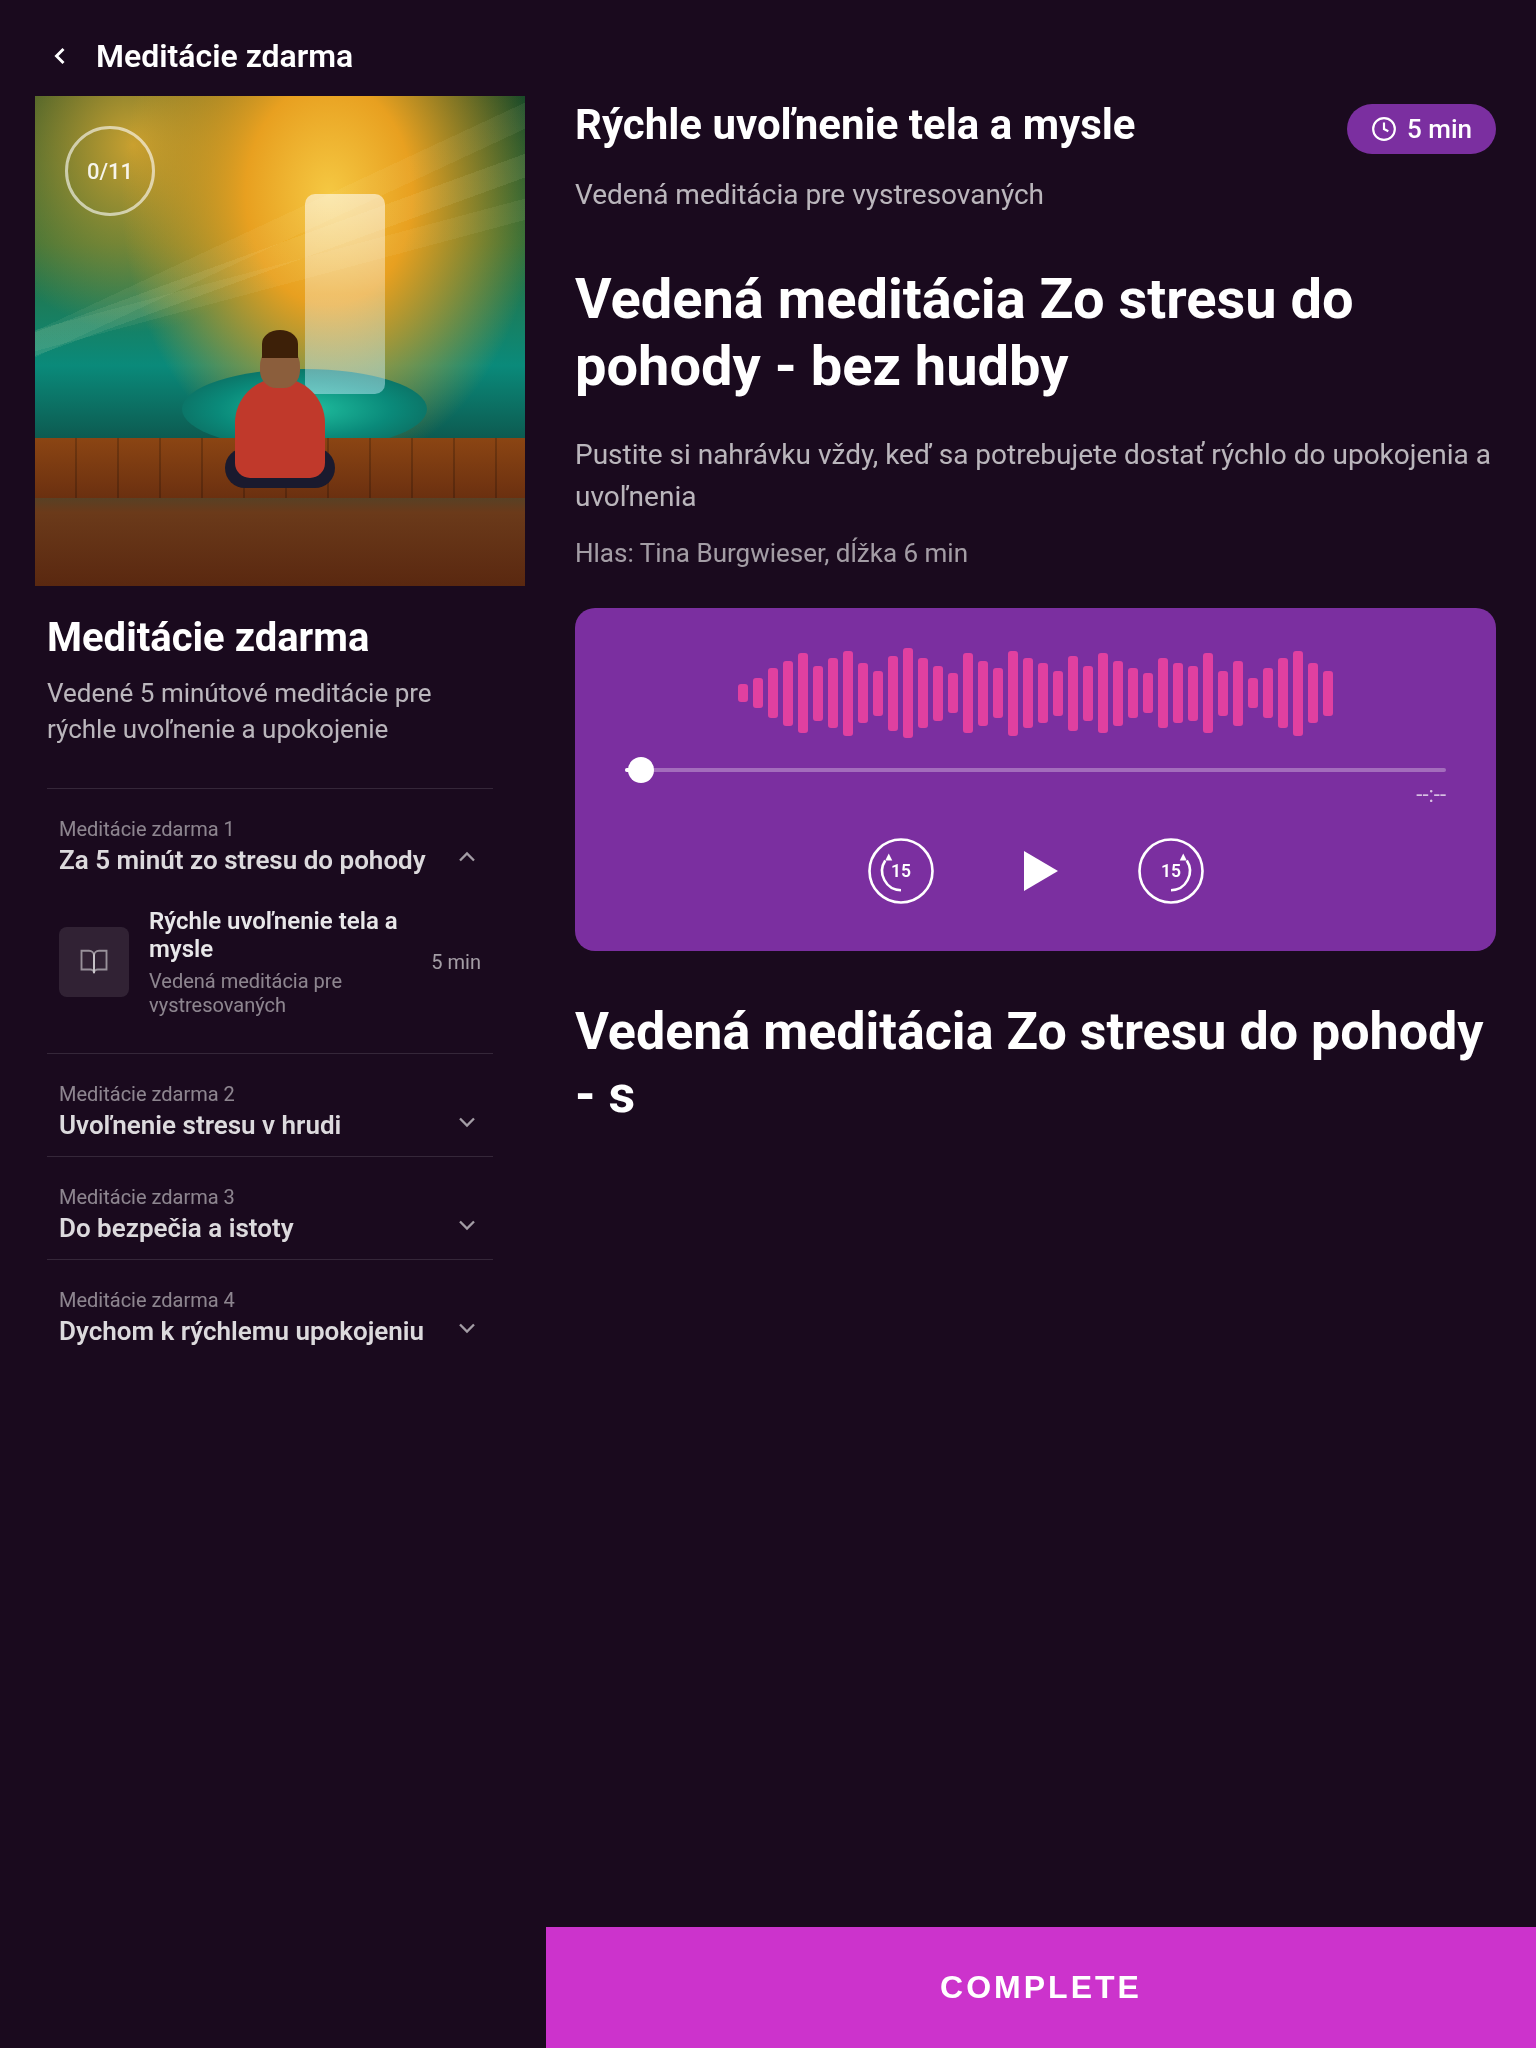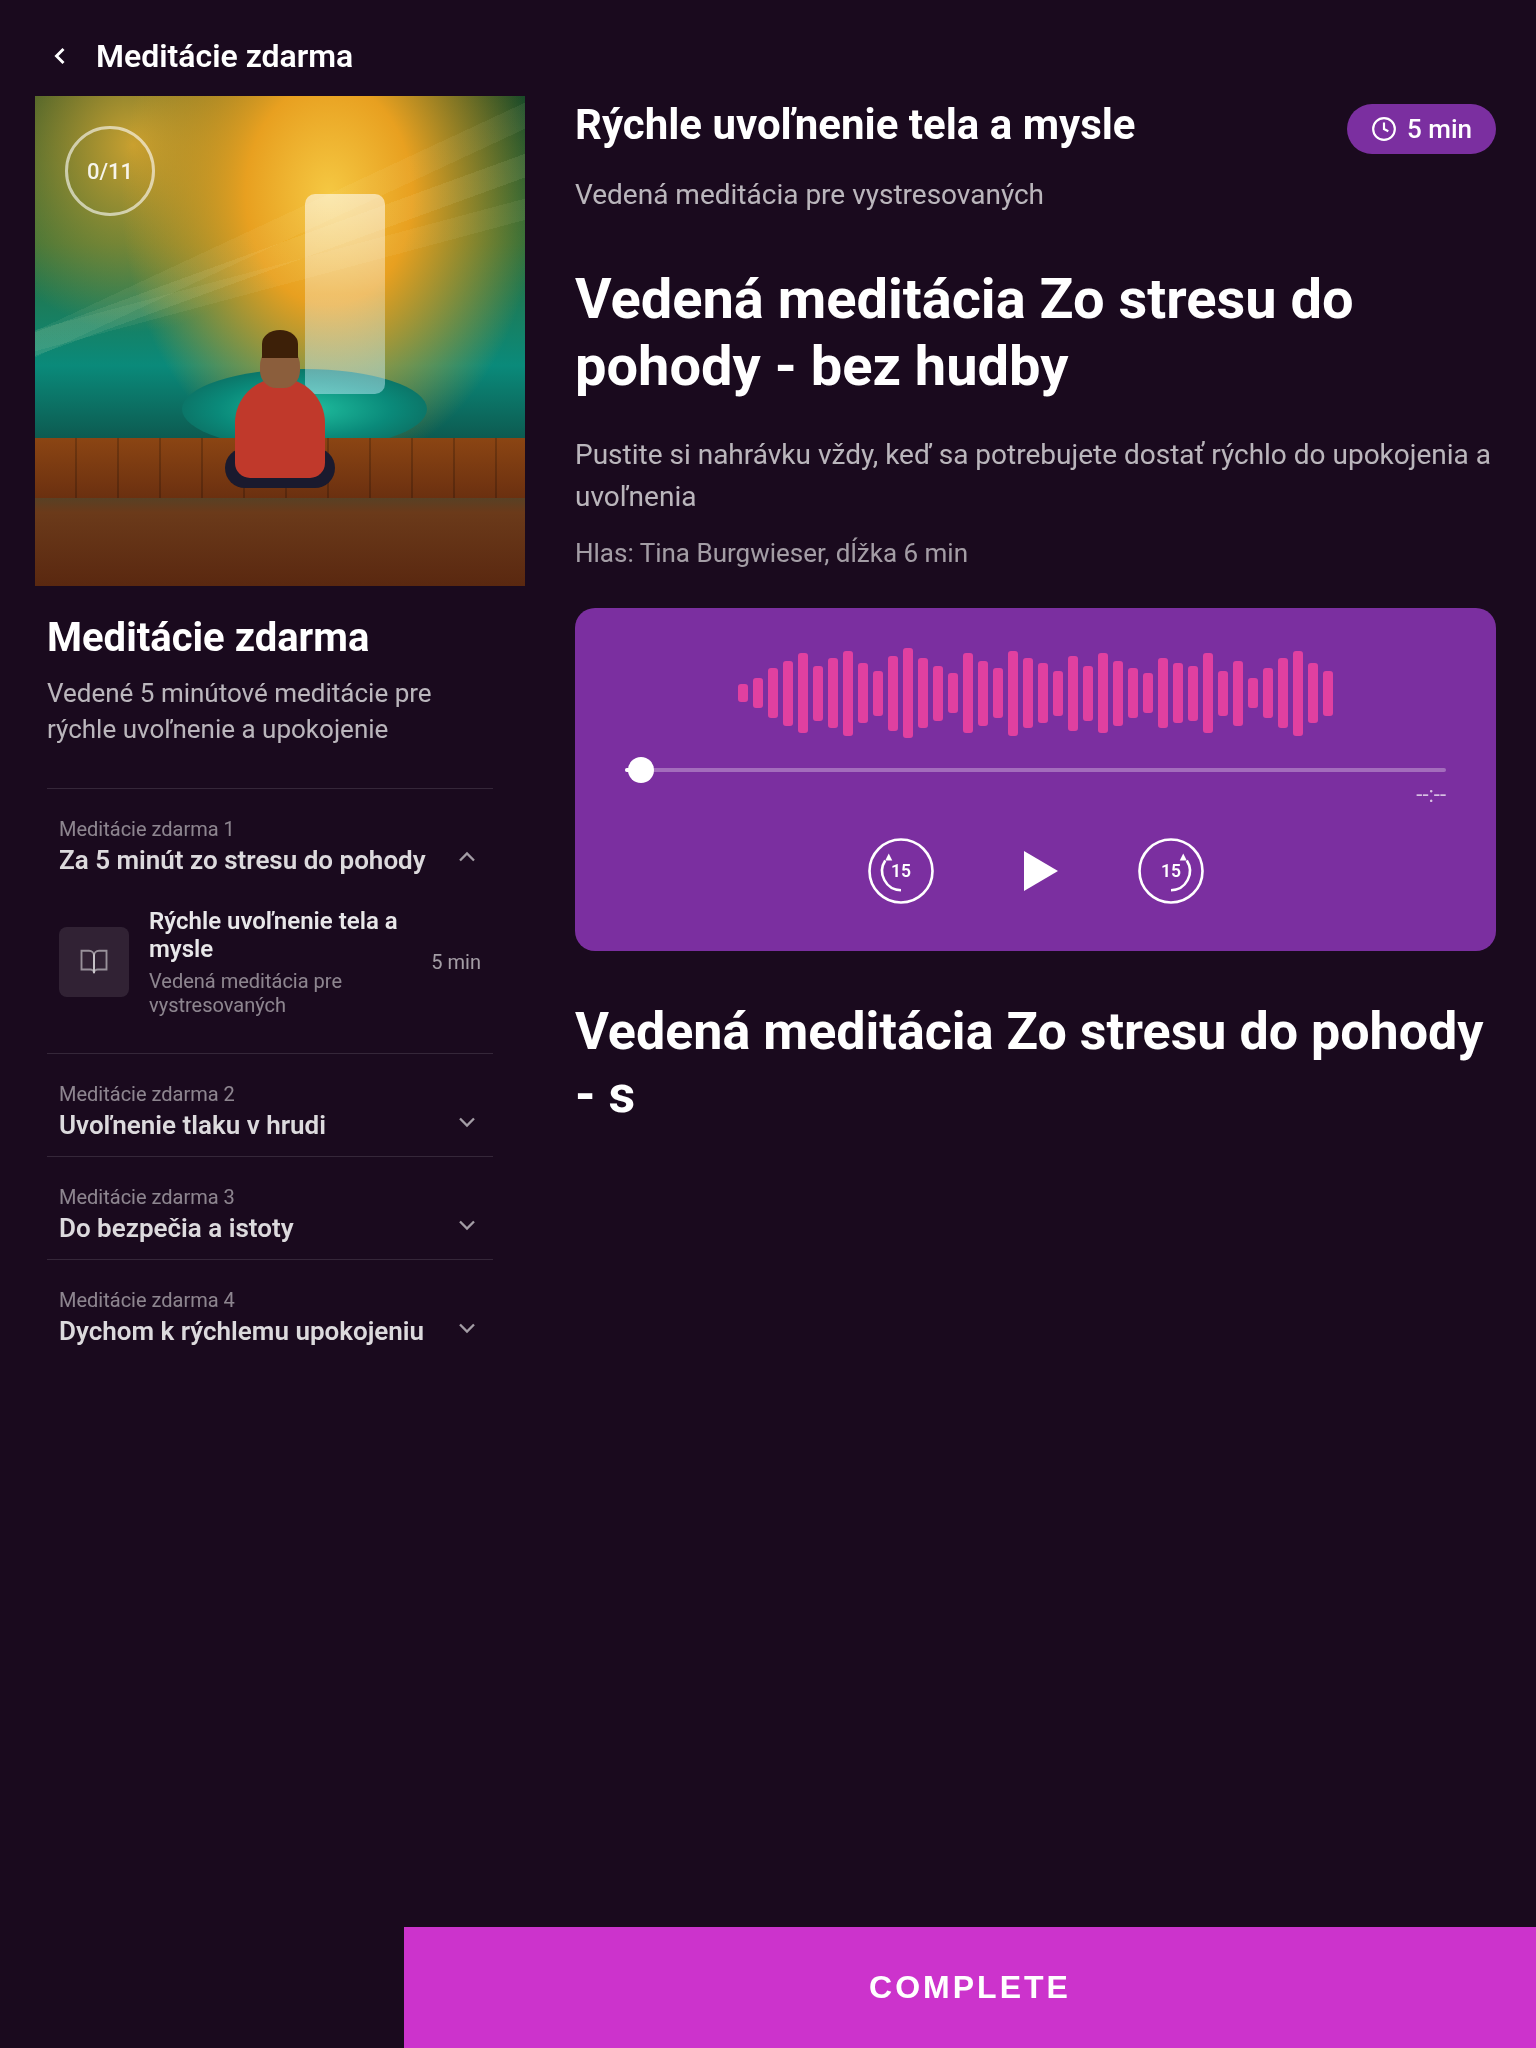--- a/index.html
+++ b/index.html
@@ -436,21 +436,21 @@
       color: #ffffff;
       line-height: 1.2;
       margin-bottom: 10px;
     }
 
     
     .complete-btn {
       position: fixed;
       bottom: 0;
       right: 0;
-      width: 1132px;
+      width: 990px;
       padding: 42px 0;
       background: #cc33cc;
       text-align: center;
       cursor: pointer;
       font-size: 32px;
       font-weight: 700;
       letter-spacing: 3px;
       color: #ffffff;
       border: none;
       outline: none;
@@ -521,21 +521,21 @@
               </div>
               <div class="lesson-duration">5 min</div>
             </div>
           </div>
         </div>
 
         <div class="lesson-section">
           <div class="lesson-section-header">
             <div>
               <div class="lesson-section-label">Meditácie zdarma 2</div>
-              <div class="lesson-section-title">Uvoľnenie tlaku v hrudi</div>
+              <div class="lesson-section-title">Uvoľnenie stresu v hrudi</div>
             </div>
             <div class="chevron-icon">
               <svg viewBox="0 0 24 24">
                   <polyline points="6 9 12 15 18 9"></polyline>
                 </svg>
             </div>
           </div>
         </div>
 
         <div class="lesson-section">

